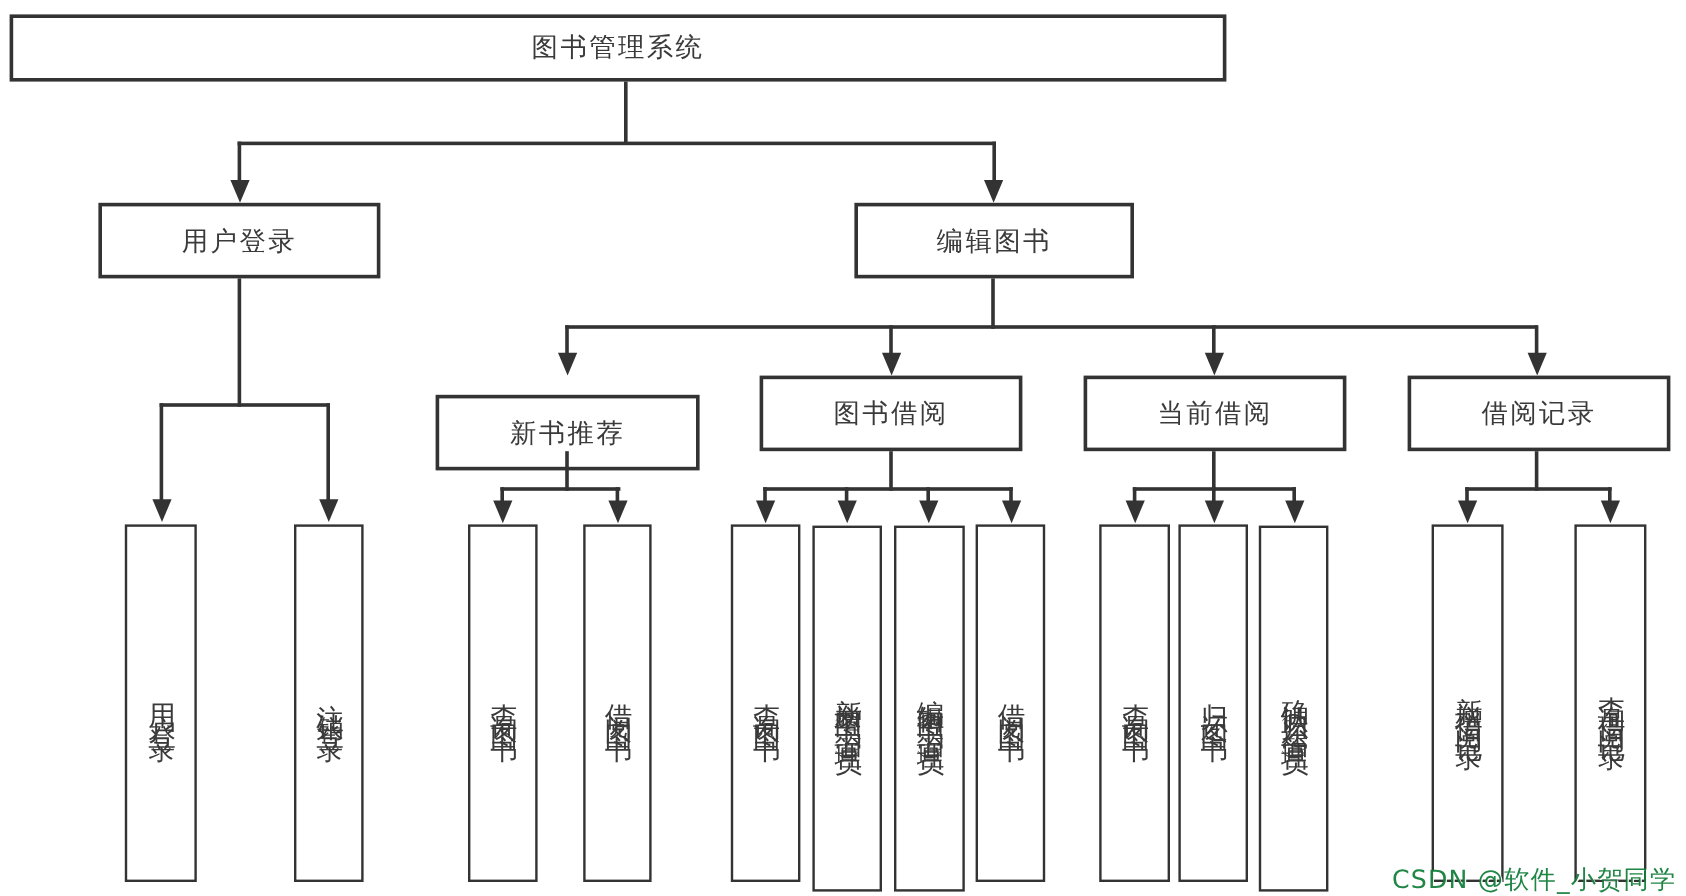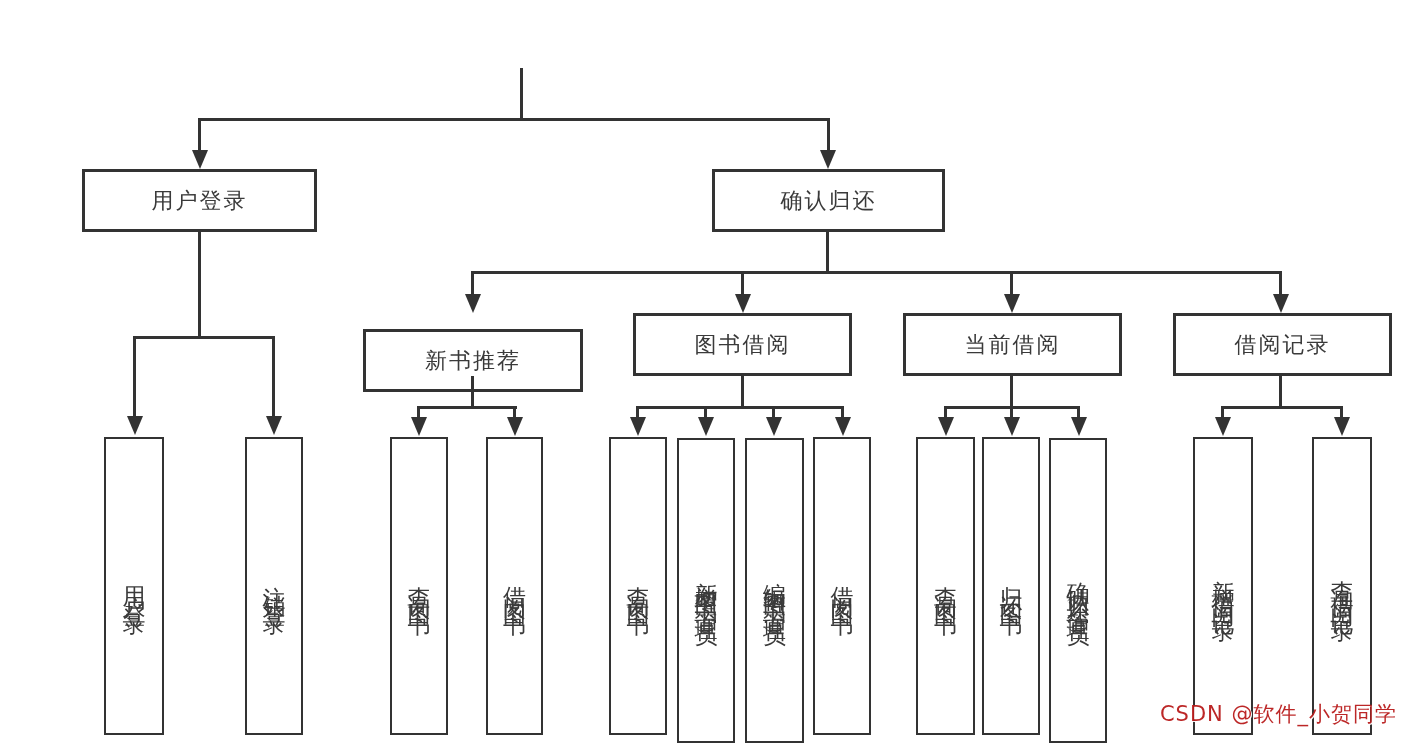--- a/index.html
+++ b/index.html
@@ -19,43 +19,46 @@
   .ls4 { letter-spacing:9px; }
   .ls6 { letter-spacing:8px; }
   .ls9 { letter-spacing:6px; }
   .vline, .hline { position:absolute; background:#333333; }
   .arrow {
     position:absolute; width:0; height:0;
     border-left:8px solid transparent; border-right:8px solid transparent;
     border-top:19px solid #333333;
   }
   .watermark {
-    position:absolute; right:8px; bottom:19px;
-    font-size:21px; color:#b91c1c; letter-spacing:1px;
+    position:absolute; right:8px; bottom:0;
+    font-size:21px; color:#15803d; letter-spacing:1px;
     text-shadow:1px 1px 0 #ffffff; z-index:9; opacity:.95;text-align:right;
   }
 </style>
 </head>
 <body>
 
 <div id="stage">
 
+  <div class="box hdr" style="left:8px;top:12px;width:1014px;height:56px;">
+    <span>图书管理系统</span>
+  </div>
 
   <div class="vline" style="left:520px;top:68px;width:3px;height:51px;"></div>
   <div class="hline" style="left:198px;top:118px;width:632px;height:3px;"></div>
   <div class="vline" style="left:198px;top:118px;width:3px;height:34px;"></div>
   <div class="arrow" style="left:192px;top:150px;"></div>
   <div class="vline" style="left:827px;top:118px;width:3px;height:34px;"></div>
   <div class="arrow" style="left:820px;top:150px;"></div>
 
   <div class="box hdr" style="left:82px;top:169px;width:235px;height:63px;">
     <span>用户登录</span>
   </div>
   <div class="box hdr" style="left:712px;top:169px;width:233px;height:63px;">
-    <span>确认归还</span>
+    <span>编辑图书</span>
   </div>
 
   <div class="vline" style="left:198px;top:232px;width:3px;height:107px;"></div>
   <div class="hline" style="left:133px;top:336px;width:142px;height:3px;"></div>
   <div class="vline" style="left:133px;top:336px;width:3px;height:81px;"></div>
   <div class="arrow" style="left:127px;top:416px;"></div>
   <div class="vline" style="left:272px;top:336px;width:3px;height:81px;"></div>
   <div class="arrow" style="left:266px;top:416px;"></div>
 
   <div class="vline" style="left:826px;top:232px;width:3px;height:42px;"></div>

